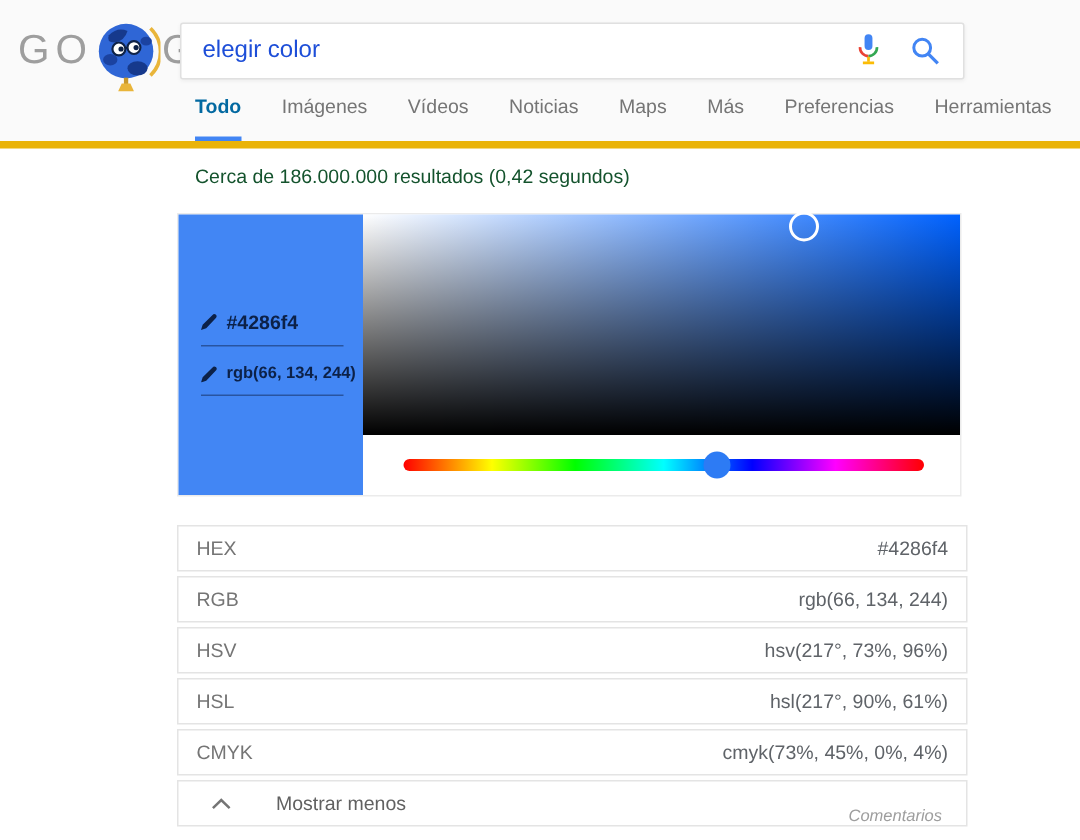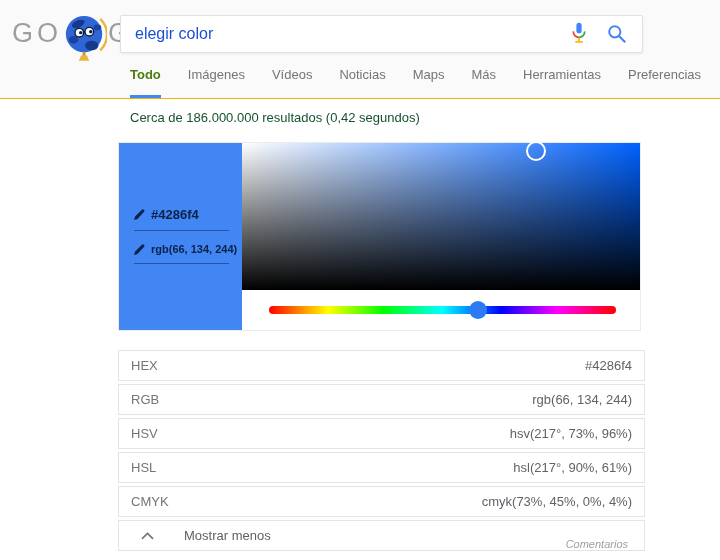--- a/index.html
+++ b/index.html
@@ -5,21 +5,21 @@
   * { margin:0; padding:0; box-sizing:border-box; }
   html,body { background:#fff; }
   .page {
     position:relative; width:720px; height:560px; background:#fff;
     font-family:"Liberation Sans", sans-serif; overflow:hidden;
   }
 
   
   .header {
     position:absolute; top:0; left:0; width:720px; height:99px;
-    background:#fafafa; border-bottom:1px solid #eab308;
+    background:#fafafa; border-bottom:5px solid #eab308;
   }
   .logo {
     position:absolute; left:12px; top:4px; height:58px;
     display:flex; align-items:center; cursor:pointer;
   }
   .logo-text {
     font-size:27px; color:#9e9e9e; letter-spacing:4px; font-weight:400;
   }
   .globe-svg { margin:6px 1px 0 1px; display:block; }
 
@@ -40,21 +40,21 @@
   }
 
   .tabs {
     position:absolute; left:130px; bottom:0; display:flex; gap:27px;
   }
   .tab {
     font-size:13px; color:#757575; padding-bottom:13px; cursor:pointer;
     white-space:nowrap;
   }
   .tab.active {
-    color:#4d7c0f; font-weight:bold;
+    color:#0369a1; font-weight:bold;
     border-bottom:3px solid #4285f4; text-align:center;
   }
 
   
   .stats {
     position:absolute; left:130px; top:110px;
     font-size:13px; color:#14532d;
   }
 
   
@@ -166,22 +166,22 @@
       </button>
     </div>
 
     <div class="tabs">
       <span class="tab active">Todo</span>
       <span class="tab">Imágenes</span>
       <span class="tab">Vídeos</span>
       <span class="tab">Noticias</span>
       <span class="tab">Maps</span>
       <span class="tab">Más</span>
+      <span class="tab">Preferencias</span>
       <span class="tab">Herramientas</span>
-      <span class="tab">Preferencias</span>
     </div>
   </div>
 
   <div class="stats">Cerca de 186.000.000 resultados (0,42 segundos)</div>
 
   <div class="picker">
 
     <div class="picker-top">
 
       <div class="blue-panel">

